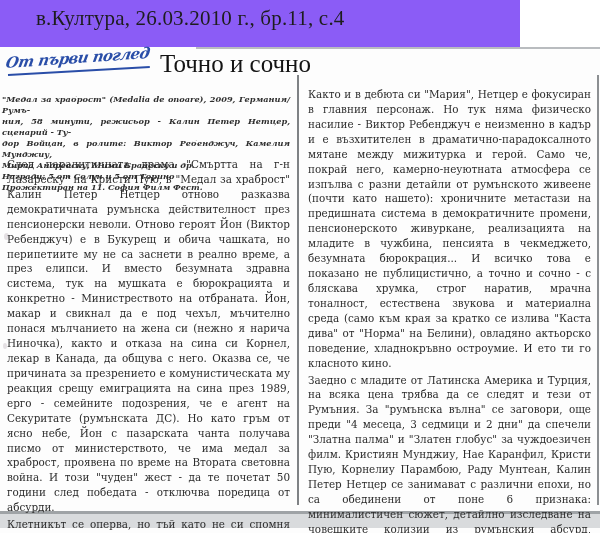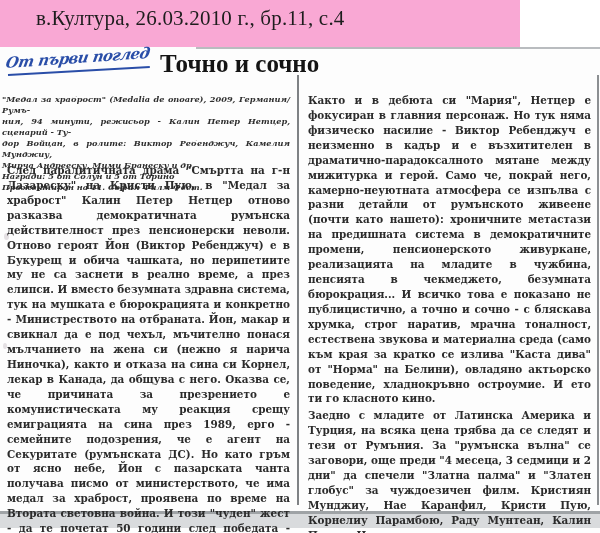--- a/index.html
+++ b/index.html
@@ -12,21 +12,21 @@
     height: 533px;
     overflow: hidden;
     font-family: "Liberation Serif", "DejaVu Serif", serif;
     color: #262626;
   }
 
   #page {
     position: relative;
     width: 520px;
     height: 533px;
-    background: #f9a8d4;
+    background: #8b5cf6;
   }
 
   
   .source-line {
     position: absolute;
     left: 36px;
     top: 6px;
     font-family: "Liberation Serif", "DejaVu Serif", serif;
     font-size: 21px;
     letter-spacing: 0.2px;
@@ -115,21 +115,21 @@
     height: 1.6px;
     background: #2a4ea8;
     transform: rotate(-3.2deg);
     transform-origin: left center;
   }
   .headline {
     position: absolute;
     left: 160px;
     top: 0px;
     font-family: "Liberation Serif", "DejaVu Serif", serif;
-    font-weight: bold;
+    font-weight: normal;
     font-size: 25px;
     color: #141414;
     white-space: nowrap;
   }
 
   
   .credits {
     position: absolute;
     left: 2px;
     top: 47px;
@@ -152,23 +152,22 @@
     font-size: 10.4px;
     line-height: 14.92px;
     color: #2b2b2b;
     text-align: justify;
     text-justify: inter-word;
   }
   .col-left  { left: 7px;   width: 283px; }
   .col-right { left: 308px; width: 283px; top: 33px; }
 
   .col p {
-    margin: 13px 0 0 0;
+    margin: 7px 0 0 0;
     text-indent: 0;
-    font-weight: bold;
   }
   .col p + p { margin-top: 2px; }
 
   
   .speckle {
     position: absolute;
     background: #cfc9cd;
     border-radius: 50%;
     opacity: .55;
   }
@@ -192,21 +191,21 @@
     <div class="speckle" style="left:3px; top:296px; width:4px; height:6px;"></div>
 
     <div class="masthead">
       <div class="script-kicker">От първи поглед</div>
       <div class="script-underline"></div>
       <div class="headline">Точно и сочно</div>
     </div>
 
     <div class="credits">
       <span class="nowrap-line">"Медал за храброст" (Medalia de onoare), 2009, Германия/Румъ-</span>
-      <span class="nowrap-line">ния, 94 минути, режисьор - Калин Петер Нетцер, сценарий - Ту-</span>
+      <span class="nowrap-line">ния, 58 минути, режисьор - Калин Петер Нетцер, сценарий - Ту-</span>
       <span class="nowrap-line">дор Войцан, в ролите: Виктор Ребенджуч, Камелия Мунджиу,</span>
       <span class="nowrap-line">Мирча Андрееску, Мими Бранеску и др.</span>
       <span class="nowrap-line">Награди: 5 от Солун и 5 от Торино</span>
       <span class="nowrap-line">Прожектиран на 11. София Филм Фест.</span>
     </div>
 
     <div class="col col-left">
       <p>След паралитичната драма "Смъртта на г-н Лазареску" на Кристи Пую, в "Медал за храброст" Калин Петер Нетцер отново разказва демократичната румънска действителност през пенсионерски неволи. Отново героят Йон (Виктор Ребенджуч) е в Букурещ и обича чашката, но перипетиите му не са заснети в реално време, а през елипси. И вместо безумната здравна система, тук на мушката е бюрокрацията и конкретно - Министреството на отбраната. Йон, макар и свикнал да е под чехъл, мъчително понася мълчанието на жена си (нежно я нарича Ниночка), както и отказа на сина си Корнел, лекар в Канада, да общува с него. Оказва се, че причината за презрението е комунистическата му реакция срещу емиграцията на сина през 1989, ерго - семейните подозрения, че е агент на Секуритате (румънската ДС). Но като гръм от ясно небе, Йон с пазарската чанта получава писмо от министерството, че има медал за храброст, проявена по време на Втората световна война. И този "чуден" жест - да те почетат 50 години след победата - отключва поредица от абсурди.</p>
       <p>Клетникът се оперва, но тъй като не си спомня нищо от войната, освен любовните писма, писани до Ниночка, се заравя из тях с надеждица да намери основание за медала. Сто пъти ходи до министерството, където намусена бременна служителка решава кръстословица и е недоволна, че я прекъсва. Тъкмо е окрилен, поздравен лично от президента Илиеску, на когото успява да пробута петиция на кооперацията им срещу незаконен строеж, Йон получава второ писмо - че е объркано името на медалиста. Синът ще идва скоро, а той ще е отново пресираният пенсионер. И Йон влиза в акция...</p>
     </div>

